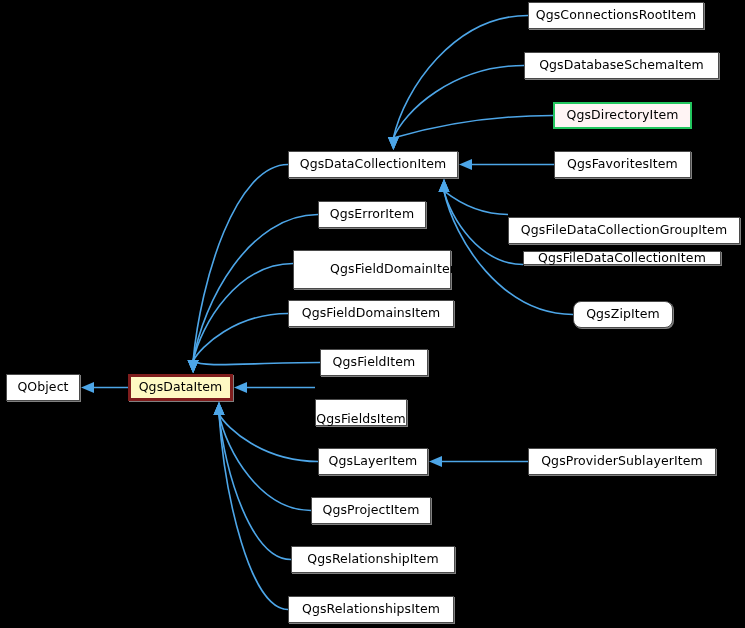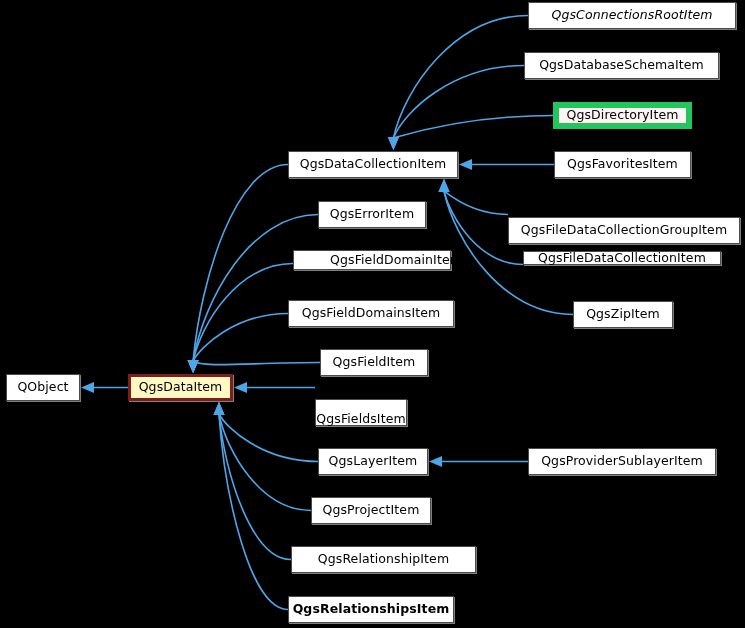--- a/index.html
+++ b/index.html
@@ -37,21 +37,21 @@
     line-height: 1;
     white-space: nowrap;
     letter-spacing: 0.1px;
   }
   .node.root-node {
     background: #fef9c3;
     border: 3px solid #7f1d1d;
   }
   .node.highlight-node {
     background: #fff4f4;
-    border: 6px solid #22c55e;
+    border: 2px solid #22c55e;
     box-shadow: none;
   }
   .node-label {
     display: block;
     pointer-events: none;
   }
 </style>
 </head>
 <body>
 
@@ -102,62 +102,62 @@
       </div>
       <div class="node root-node" style="left: 128px; top: 374px; width: 105px; height: 27px;">
         <span class="node-label">QgsDataItem</span>
       </div>
       <div class="node" style="left: 288px; top: 151px; width: 170px; height: 27px;">
         <span class="node-label">QgsDataCollectionItem</span>
       </div>
       <div class="node" style="left: 318px; top: 201px; width: 108px; height: 27px;">
         <span class="node-label">QgsErrorItem</span>
       </div>
-      <div class="node" style="left: 293px; top: 250px; width: 158px; height: 20px; padding-left: 48px;">
+      <div class="node" style="left: 293px; top: 250px; width: 158px; height: 39px; padding-left: 48px;">
         <span class="node-label">QgsFieldDomainItem</span>
       </div>
       <div class="node" style="left: 288px; top: 300px; width: 166px; height: 27px;">
         <span class="node-label">QgsFieldDomainsItem</span>
       </div>
       <div class="node" style="left: 320px; top: 349px; width: 108px; height: 27px;">
         <span class="node-label">QgsFieldItem</span>
       </div>
       <div class="node" style="left: 315px; top: 399px; width: 92px; height: 27px; align-items: flex-end;">
         <span class="node-label">QgsFieldsItem</span>
       </div>
       <div class="node" style="left: 318px; top: 448px; width: 110px; height: 27px;">
         <span class="node-label">QgsLayerItem</span>
       </div>
       <div class="node" style="left: 311px; top: 497px; width: 120px; height: 27px;">
         <span class="node-label">QgsProjectItem</span>
       </div>
-      <div class="node" style="left: 291px; top: 546px; width: 185px; height: 27px;">
+      <div class="node" style="left: 291px; top: 546px; width: 164px; height: 27px;">
         <span class="node-label">QgsRelationshipItem</span>
       </div>
-      <div class="node" style="left: 288px; top: 596px; width: 166px; height: 27px; font-weight: bold;">
+      <div class="node" style="left: 288px; top: 596px; width: 166px; height: 27px;">
         <span class="node-label">QgsRelationshipsItem</span>
       </div>
-      <div class="node" style="left: 528px; top: 2px; width: 208px; height: 27px; font-style: italic;">
+      <div class="node" style="left: 528px; top: 2px; width: 176px; height: 27px;">
         <span class="node-label">QgsConnectionsRootItem</span>
       </div>
       <div class="node" style="left: 524px; top: 52px; width: 195px; height: 27px;">
         <span class="node-label">QgsDatabaseSchemaItem</span>
       </div>
       <div class="node highlight-node" style="left: 553px; top: 102px; width: 139px; height: 27px;">
         <span class="node-label">QgsDirectoryItem</span>
       </div>
       <div class="node" style="left: 554px; top: 151px; width: 137px; height: 27px;">
         <span class="node-label">QgsFavoritesItem</span>
       </div>
       <div class="node" style="left: 508px; top: 201px; width: 232px; height: 27px; margin-top: 16px;">
         <span class="node-label">QgsFileDataCollectionGroupItem</span>
       </div>
       <div class="node" style="left: 523px; top: 251px; width: 198px; height: 14px;">
         <span class="node-label">QgsFileDataCollectionItem</span>
       </div>
-      <div class="node" style="left: 573px; top: 301px; width: 100px; height: 27px;">
+      <div class="node" style="left: 573px; top: 301px; width: 100px; height: 27px; border-radius: 8px;">
         <span class="node-label">QgsZipItem</span>
       </div>
       <div class="node" style="left: 528px; top: 448px; width: 188px; height: 27px;">
         <span class="node-label">QgsProviderSublayerItem</span>
       </div>
     </div>
 </div>
 
 </body></html>

